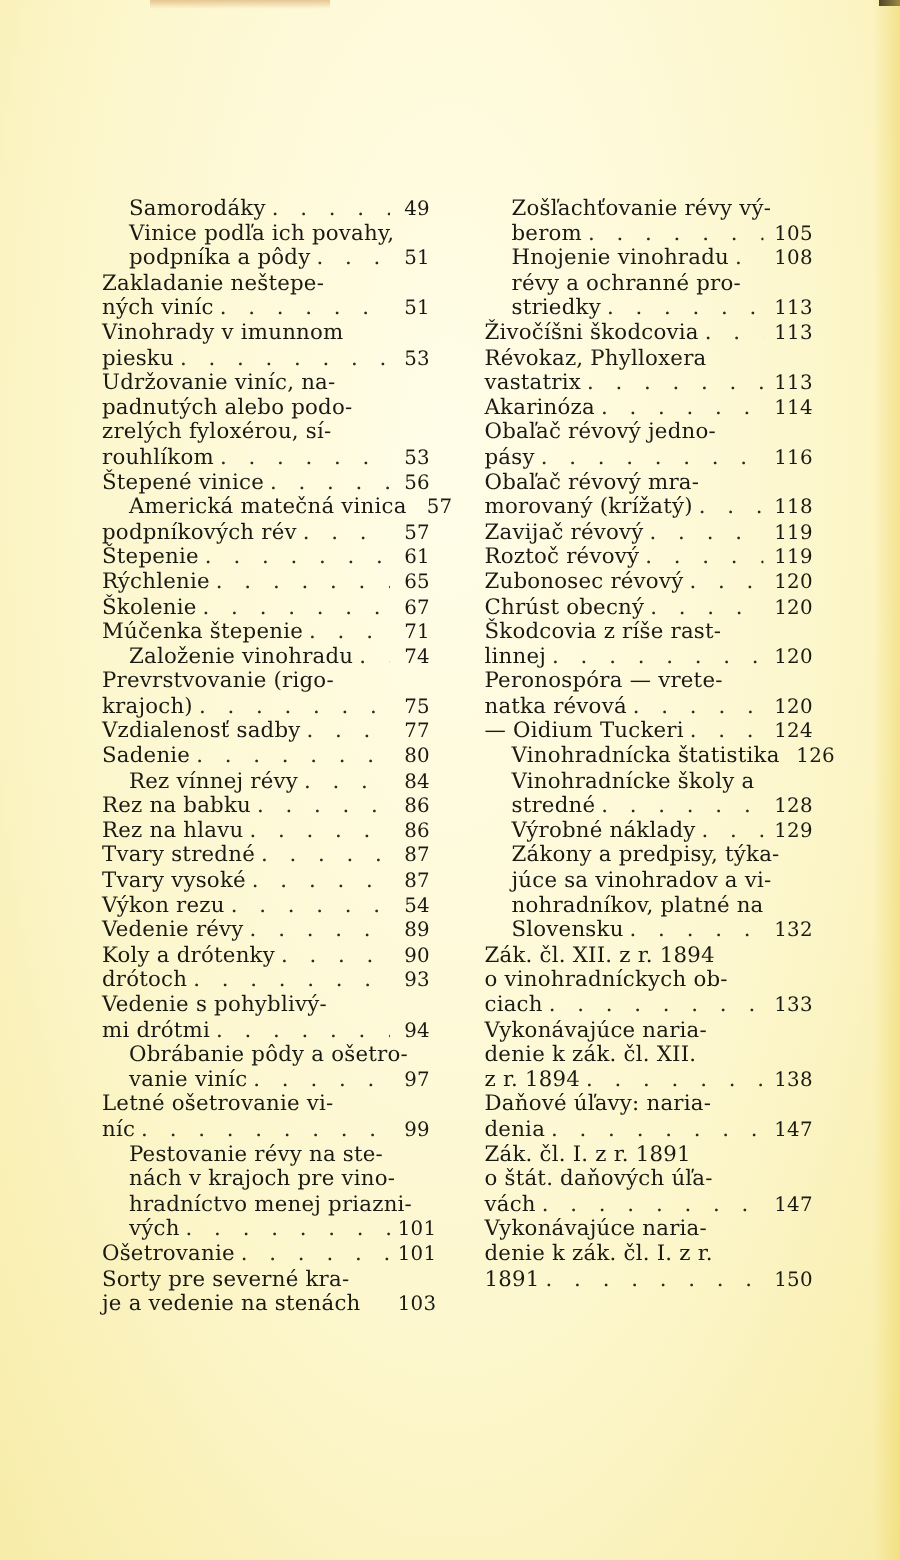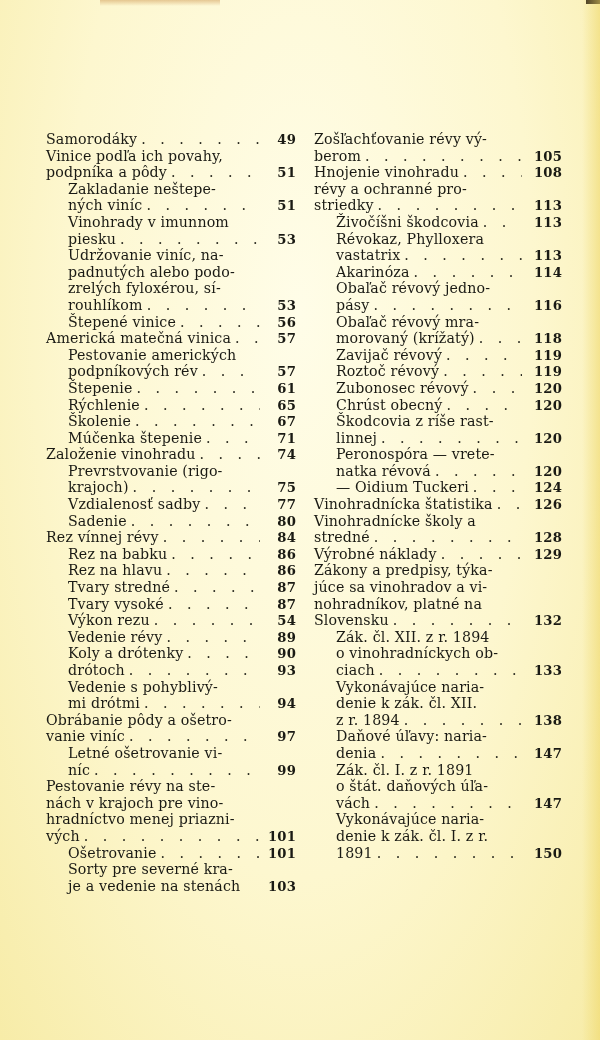--- a/index.html
+++ b/index.html
@@ -22,29 +22,29 @@
   }
   .corner-tr {
     position: absolute; right: 0; top: 0; width: 14px; height: 4px; background: #3a3020;
   }
   .col {
     position: absolute; top: 131px;
     font-size: 14.2px; line-height: 16.6px;
     letter-spacing: 0.15px;
   }
   .col.left { left: 46px; width: 250px; }
-  .col.right { left: 314px; width: 248px; }
+  .col.right { left: 301px; width: 248px; }
   .line {
     display: flex; align-items: baseline; height: 16.6px; white-space: nowrap;
   }
   .line .txt { flex: 0 0 auto; }
   .line .dots { flex: 1 1 auto; overflow: hidden; letter-spacing: 5px; color: #2a2a20; padding-left: 4px; }
-  .line .pg { flex: 0 0 auto; width: 36px; text-align: right; font-weight: bold; font-size: 13.2px; }
+  .line .pg { flex: 0 0 auto; width: 36px; text-align: center; font-weight: normal; font-size: 13.2px; }
   .col.right .line .pg { width: 40px; }
-  .i0 { padding-left: 0; }
+  .i0 { padding-left: 0; margin-left: 40px; }
   .i1 { padding-left: 22px; }
 </style>
 </head>
 <body>
 
 <div class="edge-top"></div>
 <div class="corner-tr"></div>
 <div class="edge-right"></div>
 
 <div class="col left" id="col-left">
@@ -110,23 +110,20 @@
     </div>
     <div class="entry">
       <div class="line i0">
         <span class="txt">Americká matečná vinica</span>
         <span class="dots">. . . . . . . . . . . . . . . . . . . .</span>
         <span class="pg">57</span>
       </div>
     </div>
     <div class="entry">
       <div class="line i1">
-        <span class="txt">Pestovanie amerických</span>
-      </div>
-      <div class="line i1">
         <span class="txt">podpníkových rév</span>
         <span class="dots">. . . . . . . . . . . . . . . . . . . .</span>
         <span class="pg">57</span>
       </div>
     </div>
     <div class="entry">
       <div class="line i1">
         <span class="txt">Štepenie</span>
         <span class="dots">. . . . . . . . . . . . . . . . . . . .</span>
         <span class="pg">61</span>

